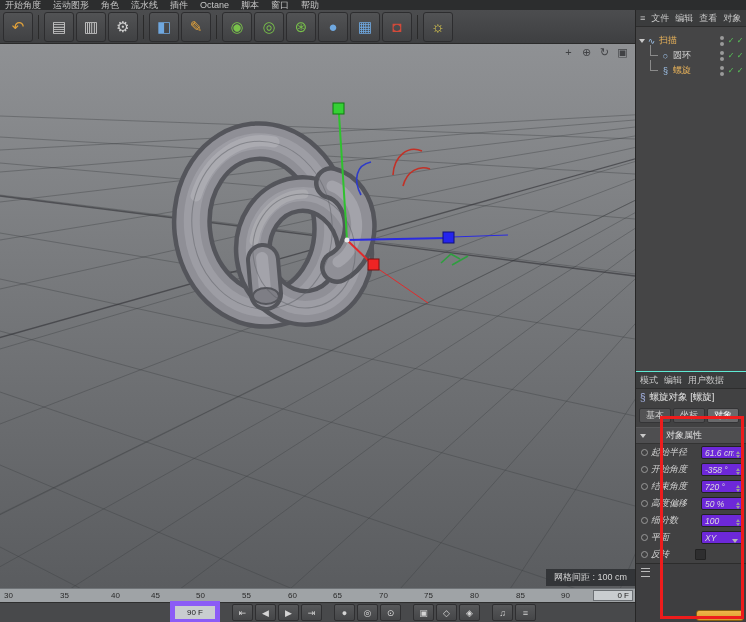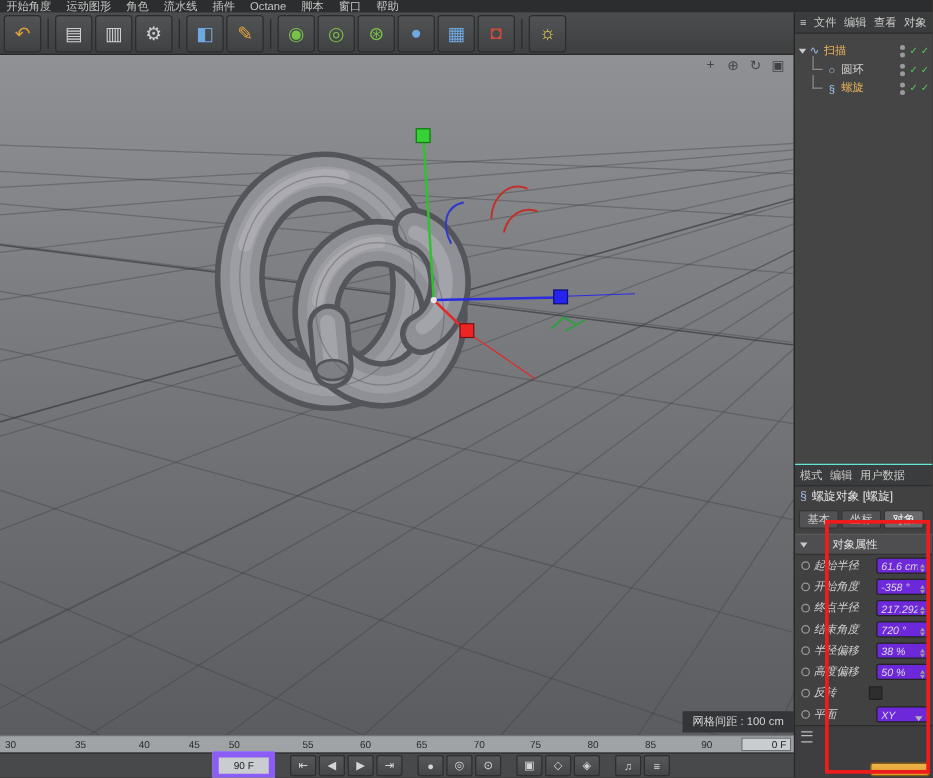--- a/index.html
+++ b/index.html
@@ -346,89 +346,78 @@
         <span class="prop-field">
           <span class="val">-358 °</span>
           <span class="spin">
               <i class="up"></i>
               <i class="dn"></i>
             </span>
         </span>
       </div>
       <div class="prop-row">
         <span class="anim-dot"></span>
-        <span class="prop-label">终点半径</span>
-        <span class="prop-field">
-          <span class="val">217.292 c</span>
-          <span class="spin">
-              <i class="up"></i>
-              <i class="dn"></i>
-            </span>
-        </span>
-      </div>
-      <div class="prop-row">
-        <span class="anim-dot"></span>
         <span class="prop-label">结束角度</span>
         <span class="prop-field">
           <span class="val">720 °</span>
           <span class="spin">
               <i class="up"></i>
               <i class="dn"></i>
             </span>
         </span>
       </div>
       <div class="prop-row">
         <span class="anim-dot"></span>
-        <span class="prop-label">半径偏移</span>
-        <span class="prop-field">
-          <span class="val">38 %</span>
-          <span class="spin">
-              <i class="up"></i>
-              <i class="dn"></i>
-            </span>
-        </span>
-      </div>
-      <div class="prop-row">
-        <span class="anim-dot"></span>
         <span class="prop-label">高度偏移</span>
         <span class="prop-field">
           <span class="val">50 %</span>
           <span class="spin">
               <i class="up"></i>
               <i class="dn"></i>
             </span>
         </span>
       </div>
       <div class="prop-row">
         <span class="anim-dot"></span>
+        <span class="prop-label">细分数</span>
+        <span class="prop-field">
+          <span class="val">100</span>
+          <span class="spin">
+              <i class="up"></i>
+              <i class="dn"></i>
+            </span>
+        </span>
+      </div>
+      <div class="prop-row">
+        <span class="anim-dot"></span>
+        <span class="prop-label">平面</span>
+        <span class="prop-field">
+          <span class="val">XY</span>
+          <span class="dd-caret"></span>
+        </span>
+      </div>
+      <div class="prop-row">
+        <span class="anim-dot"></span>
         <span class="prop-label">反转</span>
         <span class="checkbox"></span>
-      </div>
-      <div class="prop-row">
-        <span class="anim-dot"></span>
-        <span class="prop-label">平面</span>
-        <span class="prop-field">
-          <span class="val">XY</span>
-          <span class="dd-caret"></span>
-        </span>
       </div>
 
       <div id="am-bottom">
         <span class="hamb"></span>
         <span class="pill"></span>
       </div>
     </div>
   </div>
 
   <div id="timeline">
     <span class="tick" style="left:4px">30</span>
     <span class="tick" style="left:60px">35</span>
     <span class="tick" style="left:111px">40</span>
     <span class="tick" style="left:151px">45</span>
-    <span class="tick" style="left:183px">50</span>
+    <span class="tick" style="left:196px">50</span>
     <span class="tick" style="left:242px">55</span>
     <span class="tick" style="left:288px">60</span>
     <span class="tick" style="left:333px">65</span>
     <span class="tick" style="left:379px">70</span>
     <span class="tick" style="left:424px">75</span>
     <span class="tick" style="left:470px">80</span>
     <span class="tick" style="left:516px">85</span>
     <span class="tick" style="left:561px">90</span>
     <span id="frame-current">0 F</span>
   </div>

